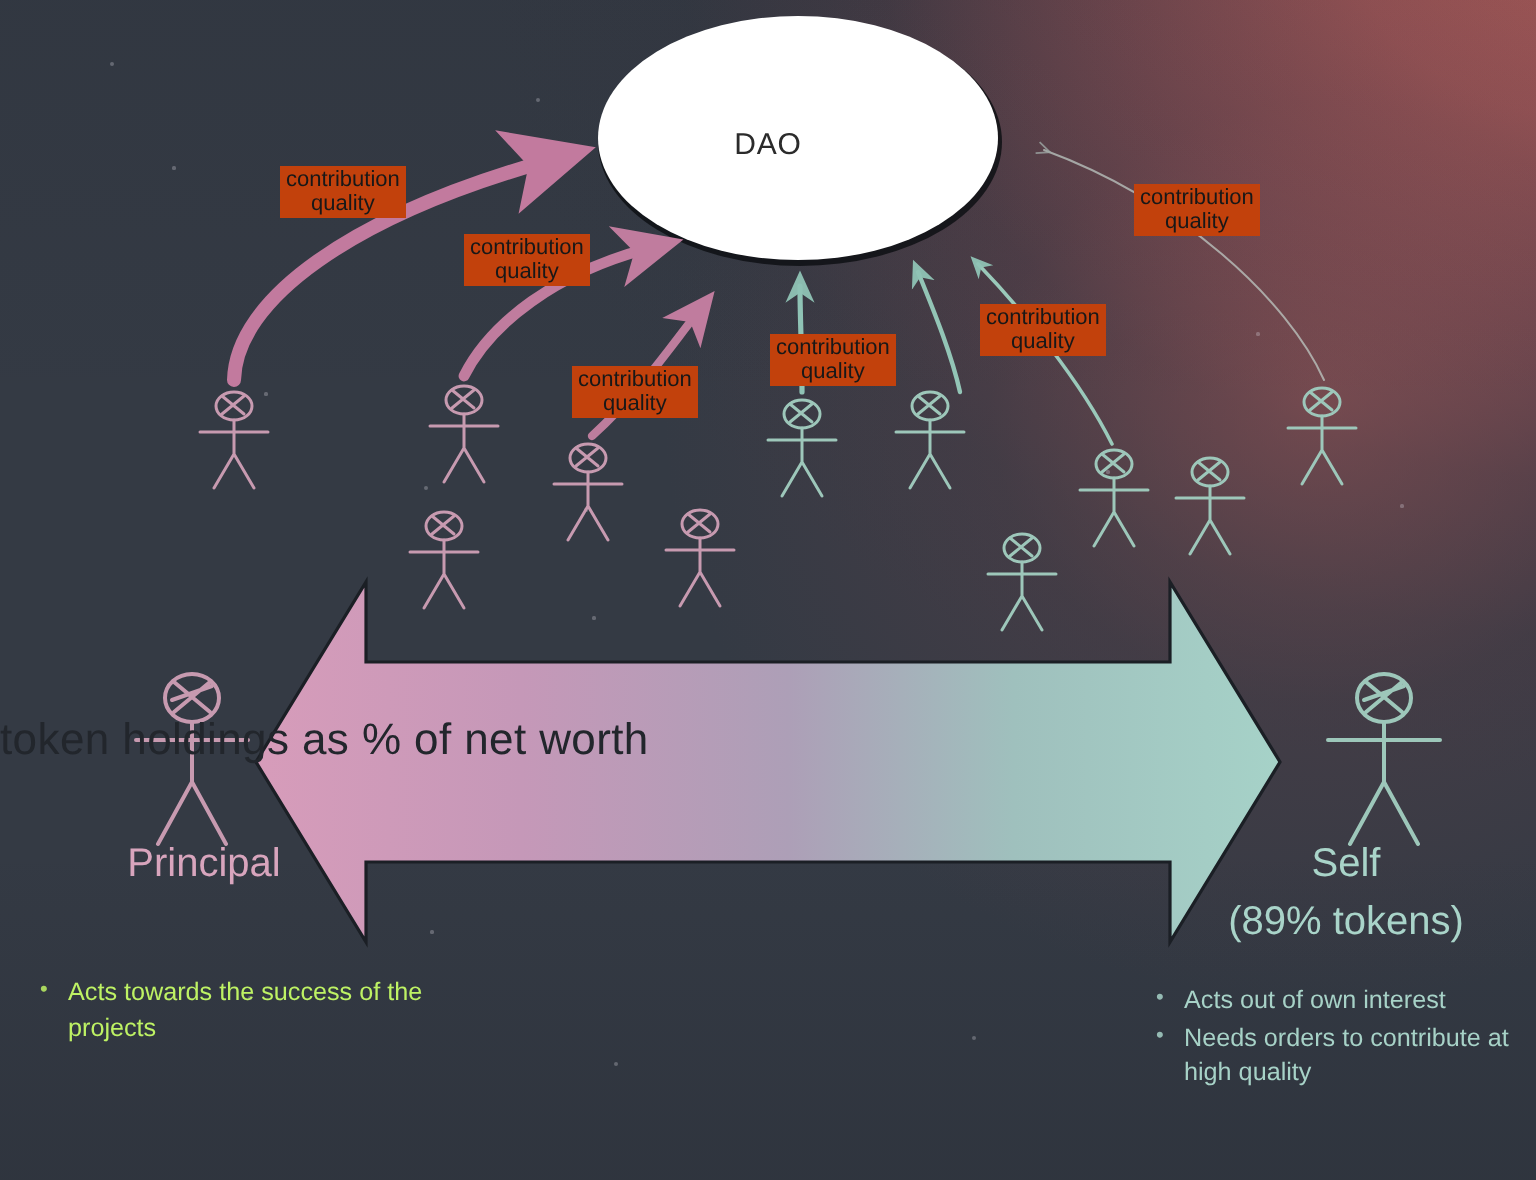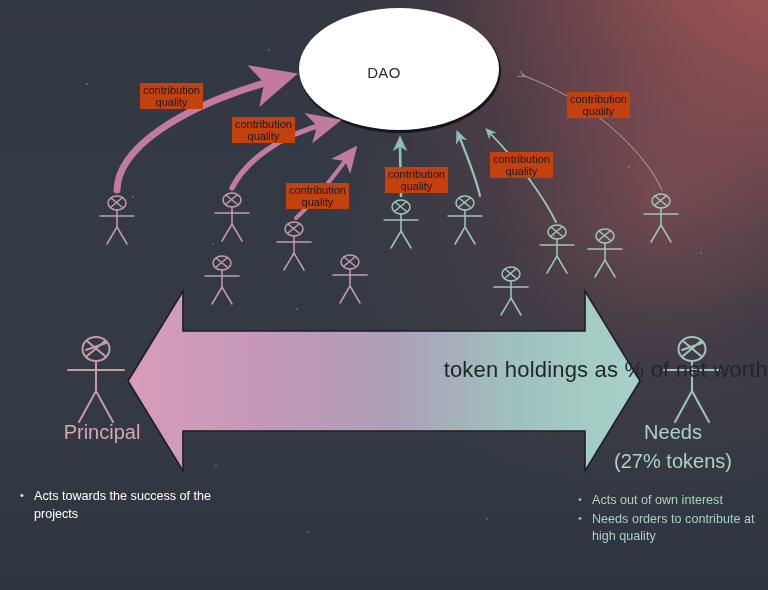--- a/index.html
+++ b/index.html
@@ -48,31 +48,31 @@
 
   
   .cq{
     position:absolute;background:#c2410c;color:#181818;
     font-size:11px;line-height:12px;text-align:center;
     padding:1px 3px;white-space:nowrap;
   }
 
   
   .arrow-text{
-    position:absolute;left:0;top:357px;width:768px;text-align:right;
+    position:absolute;left:0;top:357px;width:768px;text-align:left;
     font-size:22px;color:#22262c;letter-spacing:.2px;
   }
 
   
   .side-title{position:absolute;text-align:center;line-height:29px;font-size:20px;}
   .side-title.left{color:#d8a5bd;left:4px;width:196px;top:418px;}
   .side-title.right{color:#a9d4c9;left:578px;width:190px;top:418px;}
 
   .bullets{position:absolute;font-size:12.6px;line-height:17.6px;}
-  .bullets.left{color:#ffffff;left:18px;top:488px;width:236px;}
+  .bullets.left{color:#bef264;left:18px;top:488px;width:236px;}
   .bullets.right{color:#a7d2c7;left:576px;top:492px;width:200px;}
   .bullets ul{margin:0;padding:0;list-style:none;}
   .bullets li{position:relative;padding-left:16px;margin:0 0 1px 0;}
   .bullets li:before{
     content:"•";position:absolute;left:2px;top:-1px;font-size:11px;opacity:.85;
   }
 </style>
 </head>
 <body>
 
@@ -257,22 +257,22 @@
   <div class="side-title left">
     <div>Principal</div>
   </div>
   <div class="bullets left">
     <ul>
       <li>Acts towards the success of the projects</li>
     </ul>
   </div>
 
   <div class="side-title right">
-    <div>Needs</div>
-    <div>(27% tokens)</div>
+    <div>Self</div>
+    <div>(89% tokens)</div>
   </div>
   <div class="bullets right">
     <ul>
       <li>Acts out of own interest</li>
       <li>Needs orders to contribute at high quality</li>
     </ul>
   </div>
 
 </div>
 

